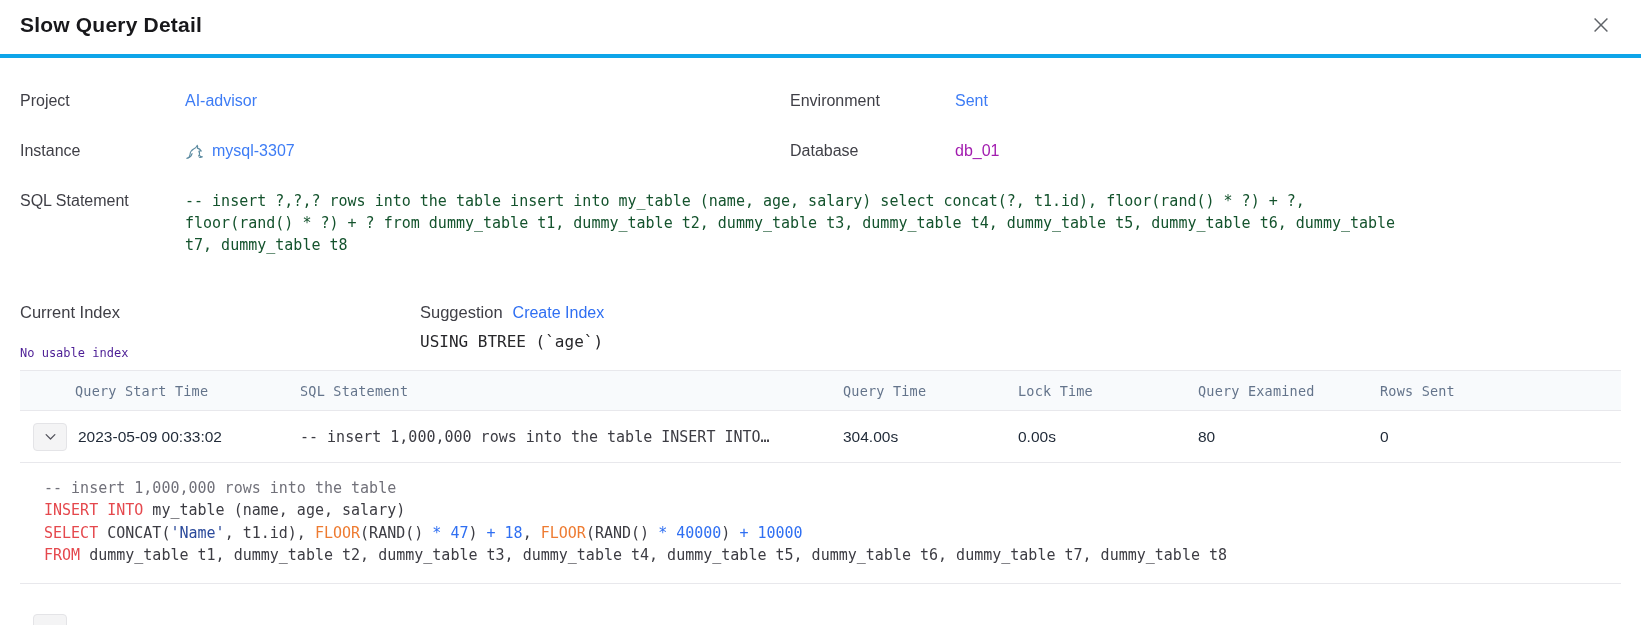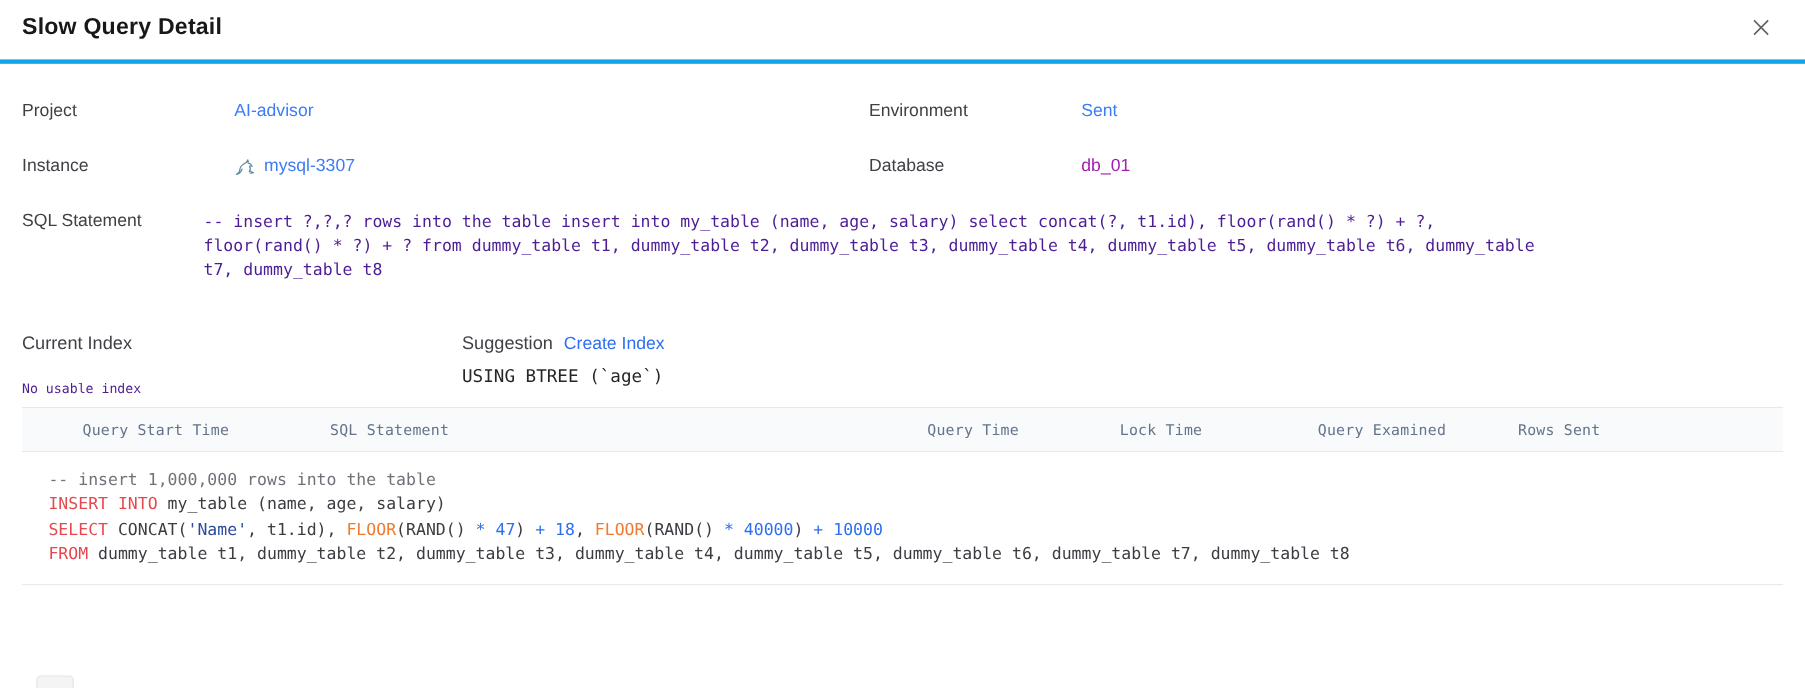--- a/index.html
+++ b/index.html
@@ -11,28 +11,28 @@
   .dlg-header { height:58px; display:flex; align-items:center; justify-content:space-between;
                 padding:0 26px 4px 20px; border-bottom:4px solid #0ea5e9; }
   .dlg-title { font-size:21px; font-weight:700; color:#18181b; letter-spacing:.2px; }
   .close-btn { width:28px; height:28px; display:flex; align-items:center; justify-content:center;
                cursor:pointer; background:none; border:none; }
   .close-btn svg { stroke:#5f6368; }
 
   
   .body-pad { padding:18px 20px 0 20px; }
   .meta-grid { display:grid; grid-template-columns:770px 1fr; }
-  .meta-field { display:flex; align-items:center; height:50px;gap:28px; }
+  .meta-field { display:flex; align-items:center; height:50px; }
   .meta-label { width:165px; font-size:16px; color:#3f3f46; font-weight:500; flex-shrink:0; }
   .meta-value { font-size:16px; color:#3d7cf5; display:flex; align-items:center; gap:6px; cursor:pointer; }
 
   
   .sql-row { display:flex; margin-top:14px; }
   .sql-label { width:165px; font-size:16px; color:#3f3f46; font-weight:500; flex-shrink:0; padding-top:2px; }
-  .sql-text { font-size:15px; line-height:22px; color:#4c1d95; }
+  .sql-text { font-size:15px; line-height:22px; color:#14532d; }
 
   
   .index-grid { margin-top:36px; }
   .index-labels { display:flex; align-items:flex-end; height:30px; }
   .index-values { display:flex; align-items:center; height:38px; }
   .cur-label { width:400px; font-size:16.5px; font-weight:500; color:#3f3f46; }
   .sug-label { font-size:16.5px; font-weight:500; color:#3f3f46; margin-right:10px; }
   .sug-link  { font-size:16px; color:#2f6ff2; cursor:pointer; }
   .cur-value { width:400px; font-size:12px; color:#4c1d95;margin-top:24px; }
   .sug-value { font-size:16px; color:#27272a; }
@@ -126,20 +126,37 @@
     <div class="sq-grid sq-head">
       <div></div>
       <div class="hcell">Query Start Time</div>
       <div class="hcell">SQL Statement</div>
       <div class="hcell">Query Time</div>
       <div class="hcell">Lock Time</div>
       <div class="hcell">Query Examined</div>
       <div class="hcell">Rows Sent</div>
     </div>
 
+    <div class="sq-grid sq-row">
+      <div>
+        <div class="expand-btn">
+          <span style="display:flex">
+            <svg width="15" height="15" viewBox="0 0 24 24" fill="none" stroke="#52525b" stroke-width="2" stroke-linecap="round" stroke-linejoin="round">
+              <path d="M5 9 L12 16 L19 9"></path>
+            </svg>
+          </span>
+        </div>
+      </div>
+      <div class="cell-date">2023-05-09 00:33:02</div>
+      <div class="cell-sql mono">-- insert 1,000,000 rows into the table INSERT INTO…</div>
+      <div class="cell-num">304.00s</div>
+      <div class="cell-num">0.00s</div>
+      <div class="cell-num">80</div>
+      <div class="cell-num">0</div>
+    </div>
 
     <div class="sq-detail">
         <div class="dline"><span style="color: rgb(113, 113, 122);">-- insert 1,000,000 rows into the table</span></div>
         <div class="dline"><span style="color: rgb(229, 72, 77);">INSERT INTO</span><span style="color: rgb(60, 60, 67);"> my_table (name, age, salary)</span></div>
         <div class="dline"><span style="color: rgb(229, 72, 77);">SELECT</span><span style="color: rgb(60, 60, 67);"> CONCAT(</span><span style="color: rgb(43, 74, 155);">'Name'</span><span style="color: rgb(60, 60, 67);">, t1.id), </span><span style="color: rgb(238, 123, 49);">FLOOR</span><span style="color: rgb(60, 60, 67);">(RAND() </span><span style="color: rgb(47, 111, 242);">* 47</span><span style="color: rgb(60, 60, 67);">) </span><span style="color: rgb(47, 111, 242);">+ 18</span><span style="color: rgb(60, 60, 67);">, </span><span style="color: rgb(238, 123, 49);">FLOOR</span><span style="color: rgb(60, 60, 67);">(RAND() </span><span style="color: rgb(47, 111, 242);">* 40000</span><span style="color: rgb(60, 60, 67);">) </span><span style="color: rgb(47, 111, 242);">+ 10000</span></div>
         <div class="dline"><span style="color: rgb(229, 72, 77);">FROM</span><span style="color: rgb(60, 60, 67);"> dummy_table t1, dummy_table t2, dummy_table t3, dummy_table t4, dummy_table t5, dummy_table t6, dummy_table t7, dummy_table t8</span></div>
       </div>
   </div>
 </div>
 

